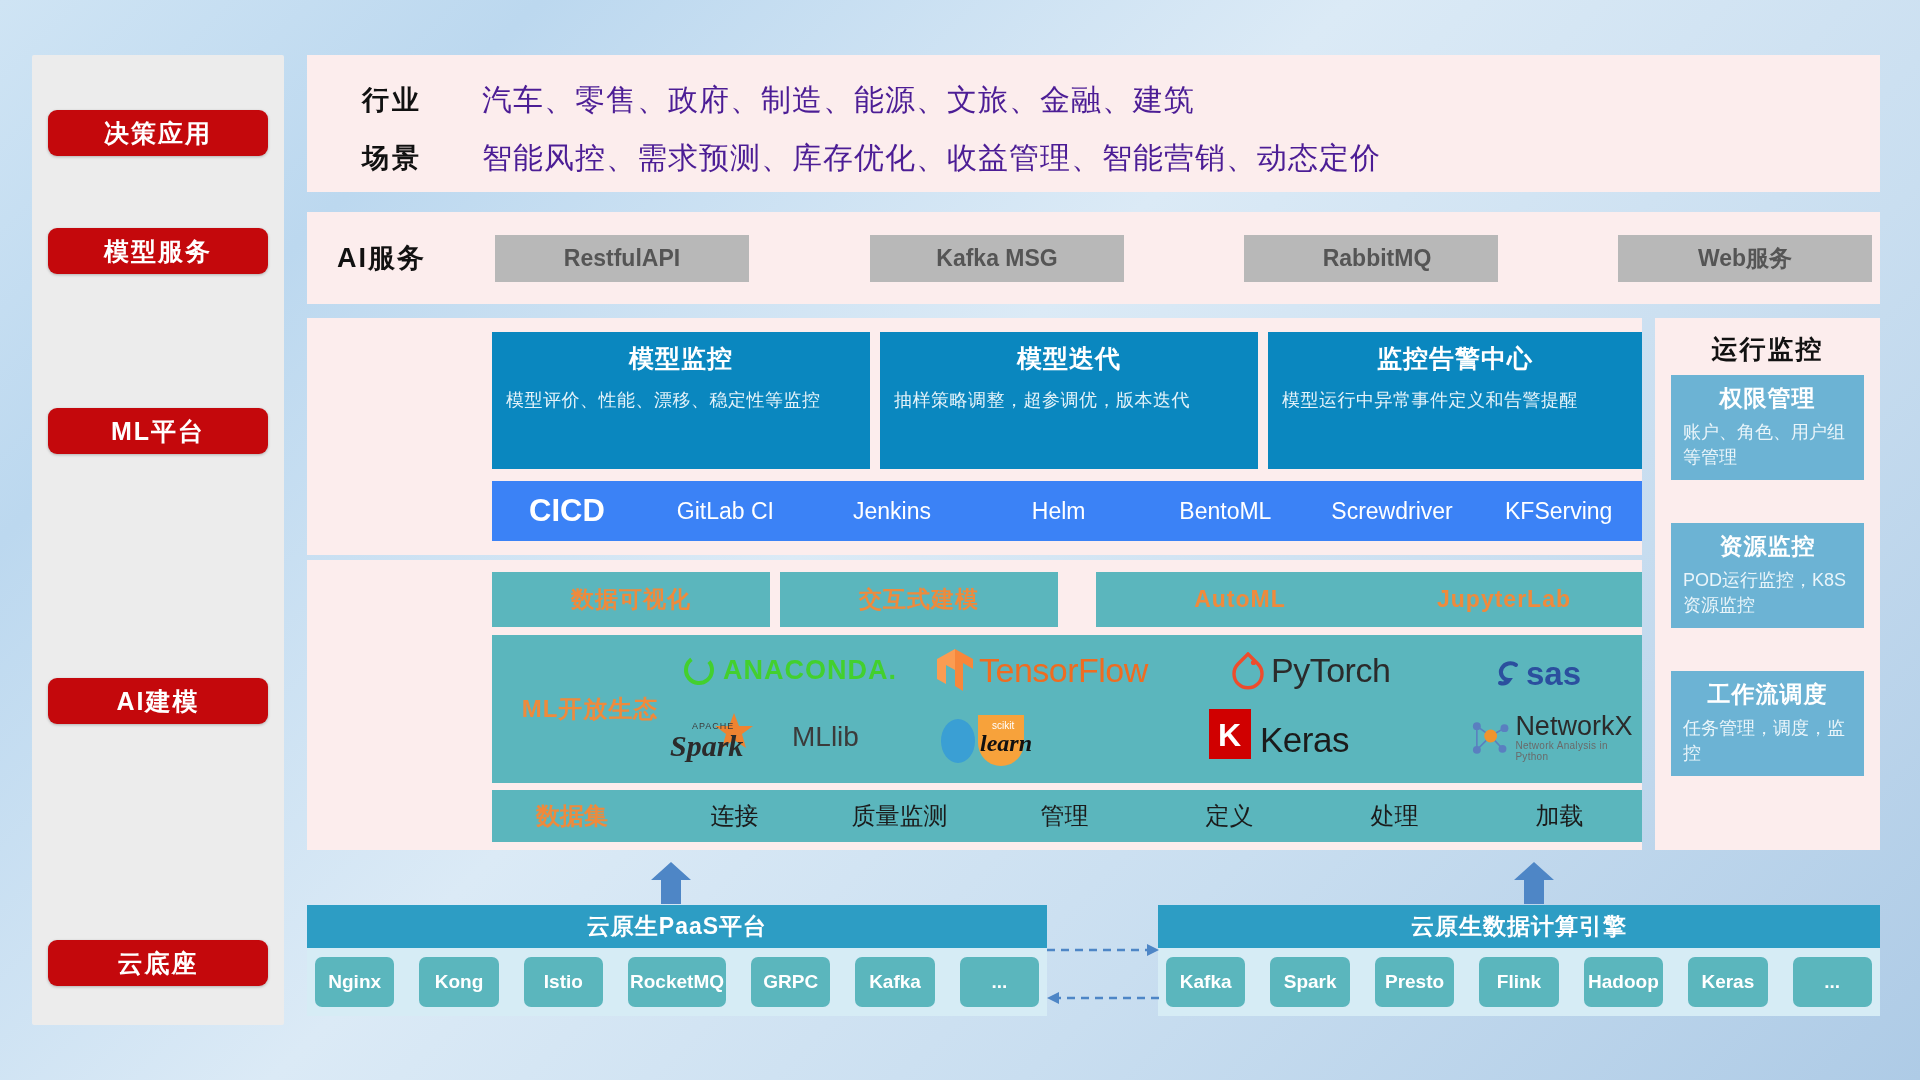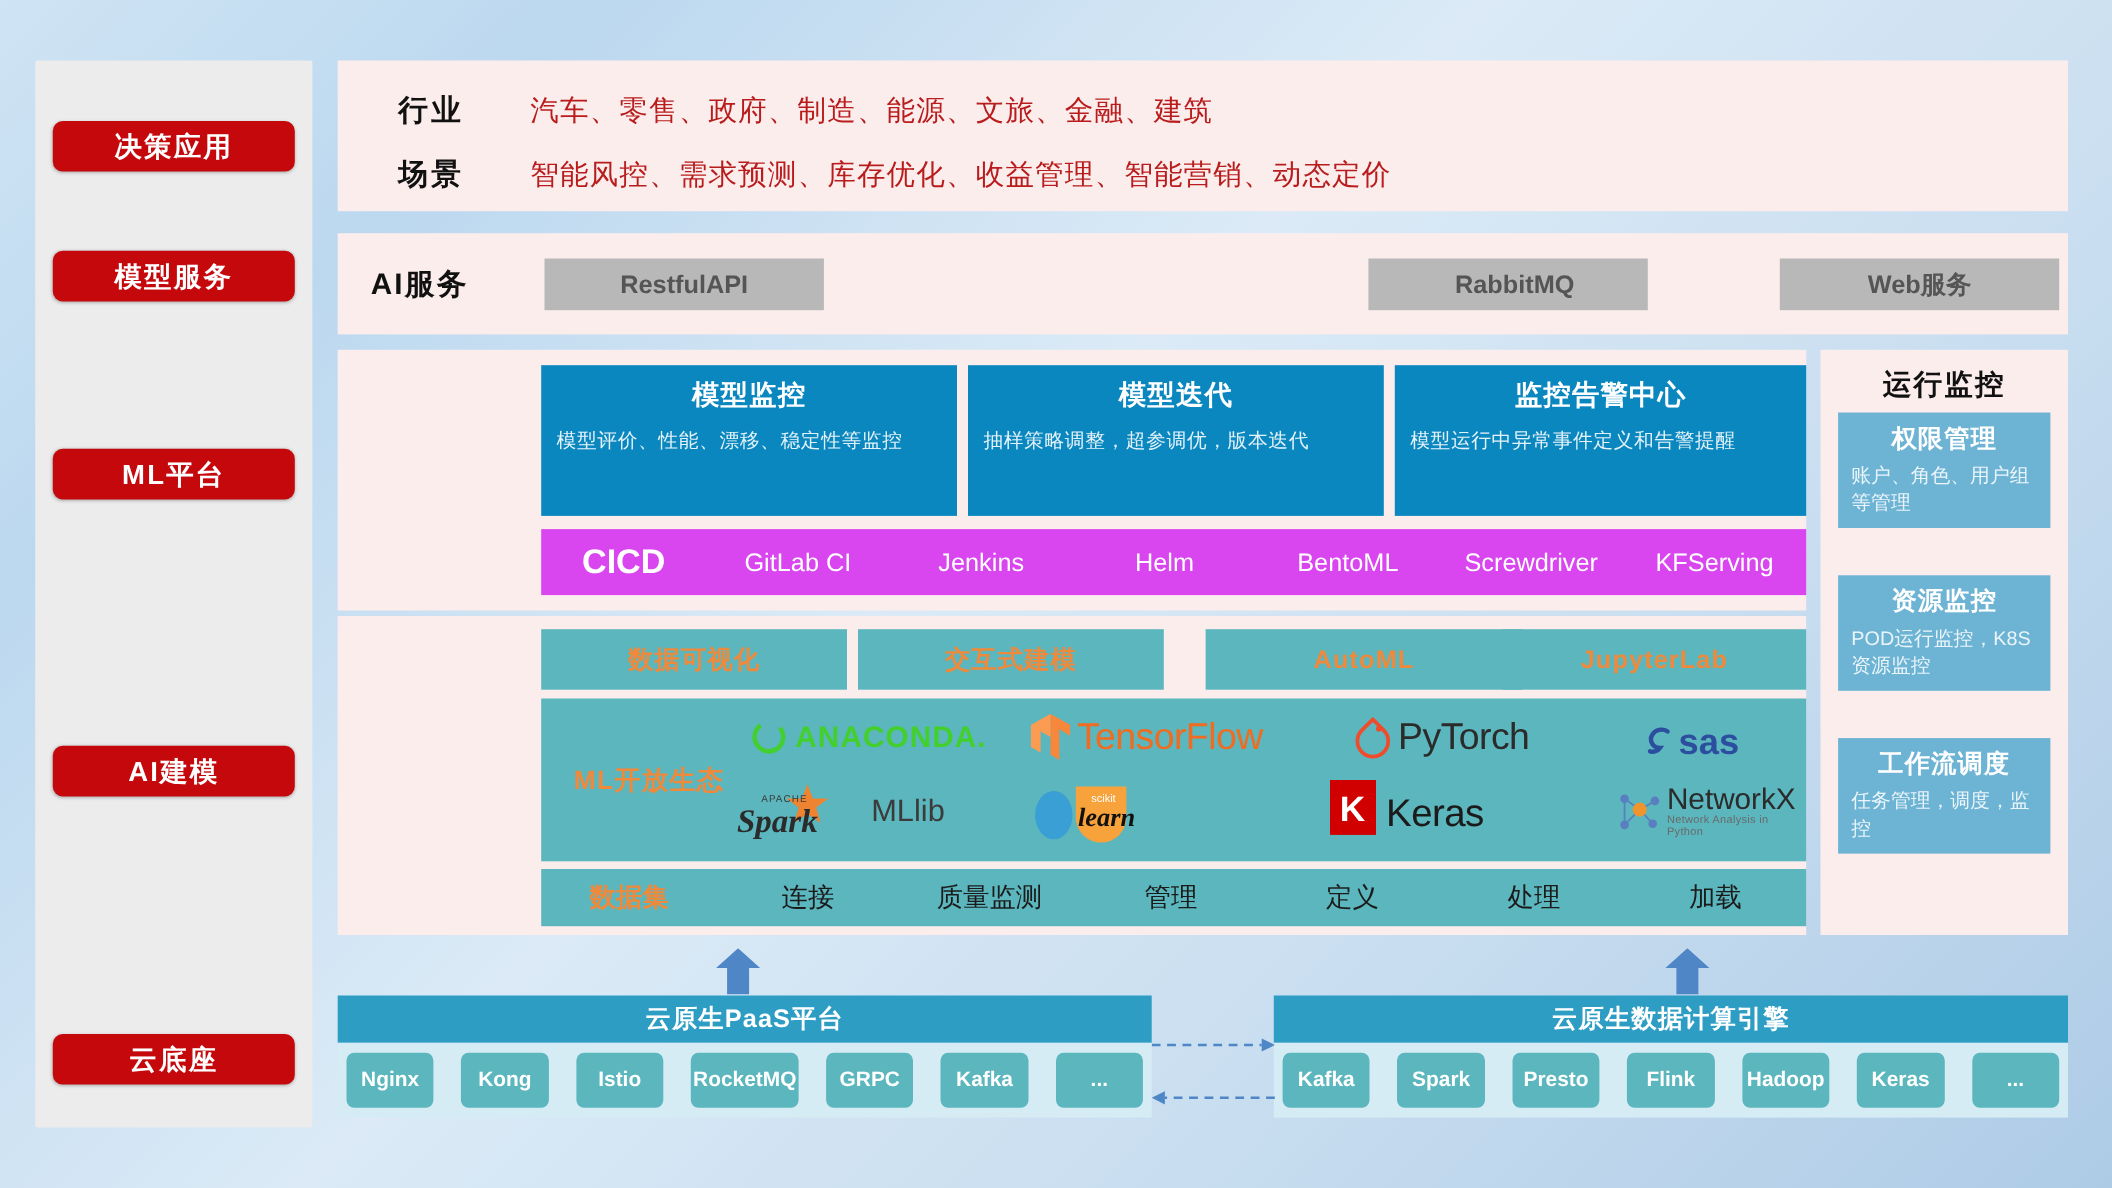--- a/index.html
+++ b/index.html
@@ -28,21 +28,21 @@
   .band { position:absolute; background:#fceded; }
 
   .row-label {
     color:#111; font-weight:bold; display:flex; align-items:center;
   }
 
   
   #band-top { left:307px; top:55px; width:1573px; height:137px; }
   .kv-row { position:absolute; display:flex; align-items:center; }
   .kv-key { width:120px; font-size:27px; font-weight:bold; color:#111; letter-spacing:3px;}
-  .kv-val { font-size:26px; color:#b91c1c; letter-spacing:1px; }
+  .kv-val { font-size:30px; color:#4c1d95; letter-spacing:1px; }
 
   
   #band-ai { left:307px; top:212px; width:1573px; height:92px; }
   #ai-label { position:absolute; left:30px; top:0; height:92px; width:130px;
               font-size:27px; letter-spacing:2px; }
   .ai-chip {
     position:absolute; top:23px; height:47px; background:#b8b8b8;
     display:flex; align-items:center; justify-content:center;
     color:#555; font-size:23px; font-weight:bold;
   }
@@ -53,21 +53,21 @@
                  font-size:34px; letter-spacing:1px; }
   .mlops-card {
     position:absolute; top:14px; height:137px; background:#0a87bf; color:#fff;
     padding:10px 14px 0 14px;
   }
   .mlops-card h4 { font-size:25px; font-weight:bold; text-align:center; margin-bottom:12px; letter-spacing:1px;}
   .mlops-card p  { font-size:18px; line-height:1.45; color:#e3f2f9; letter-spacing:.5px;}
 
   #cicd-bar {
     position:absolute; left:185px; top:163px; width:1150px; height:60px;
-    background:#d946ef; color:#fff; display:flex; align-items:center;
+    background:#3b82f6; color:#fff; display:flex; align-items:center;
   }
   #cicd-bar .cicd-title { width:150px; text-align:center; font-size:31px; font-weight:bold; }
   #cicd-bar .cicd-item { flex:1; text-align:center; font-size:23px; line-height:1.05; }
 
   
   #band-lab { left:307px; top:560px; width:1335px; height:290px; }
   #lab-label { position:absolute; left:310px; top:0; height:290px; width:175px;
                font-size:28px; line-height:1.35; letter-spacing:1px;
                display:flex; align-items:center; }
   .lab-top-chip {
@@ -135,20 +135,21 @@
     </div>
     <div class="kv-row" style="left:55px; top:76px; height:54px;">
       <div class="kv-key">场景</div>
       <div class="kv-val">智能风控、需求预测、库存优化、收益管理、智能营销、动态定价</div>
     </div>
   </div>
 
   <div class="band" id="band-ai">
     <div class="row-label" id="ai-label">AI服务</div>
     <div class="ai-chip" style="left:188px;  width:254px;">RestfulAPI</div>
+    <div class="ai-chip" style="left:563px;  width:254px;">Kafka MSG</div>
     <div class="ai-chip" style="left:937px;  width:254px;padding-left:12px;">RabbitMQ</div>
     <div class="ai-chip" style="left:1311px; width:254px;">Web服务</div>
   </div>
 
   <div class="band" id="band-mlops">
     <div class="row-label" id="mlops-label">MLOps</div>
 
     <div class="mlops-card" style="left:185px; width:378px;">
       <h4>模型监控</h4>
       <p>模型评价、性能、漂移、稳定性等监控</p>

